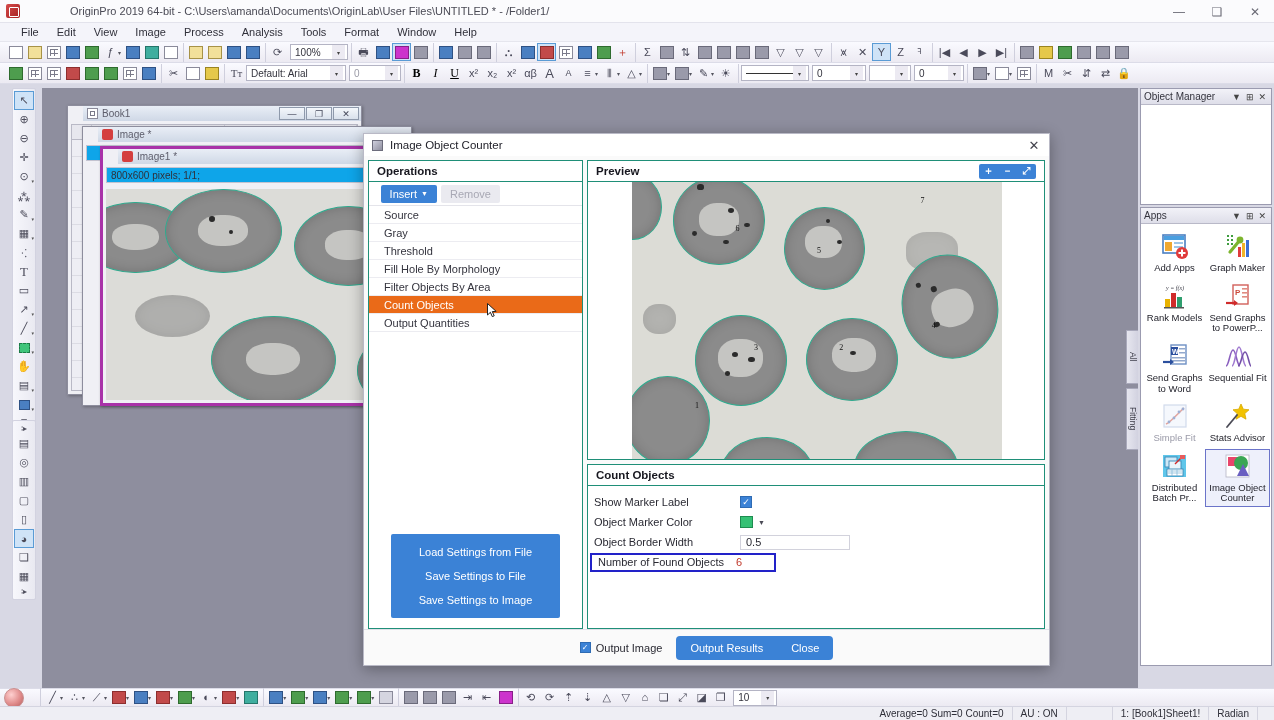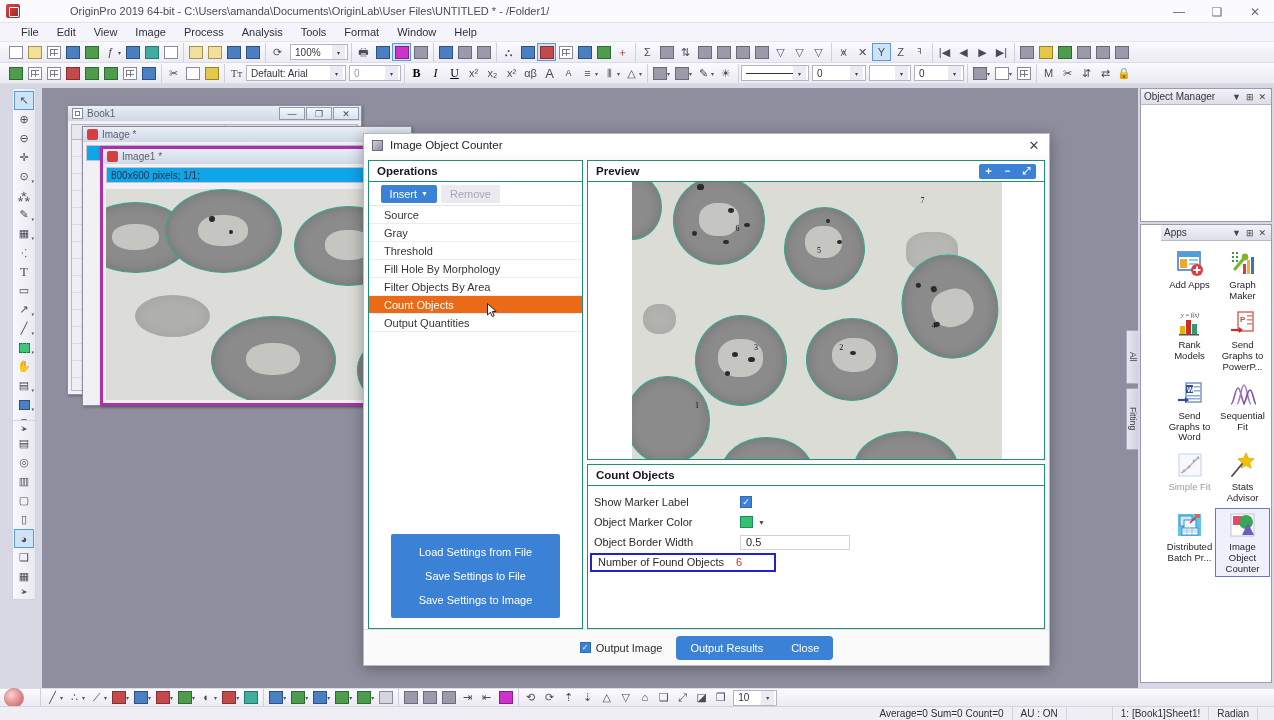--- a/index.html
+++ b/index.html
@@ -99,21 +99,21 @@
 
   
   .workspace {
     position: absolute; left: 42px; top: 88px; right: 136px; bottom: 32px;
     background: #8e8e9e;
   }
   
   .mdi { position: absolute; background: #f0f0f5; border: 1px solid #8d8d9d;
          box-shadow: 1px 1px 3px rgba(0,0,0,.28); }
   .mdi-title { height: 15px; display:flex; align-items:center; padding: 0 2px;
-               background: linear-gradient(180deg,#e9eef6,#cfd8e6); font-size: 10px; color:#5d5d6b; }
+               background: linear-gradient(180deg,#e9eef6,#cfd8e6); font-size: 10px; color:#5d5d6b;margin-left:15px; }
   .mdi-title .ttl-icon { width: 11px; height: 11px; margin: 0 4px 0 2px; }
   .mdi-btns { margin-left: auto; display: flex; }
   .mdi-btn { width: 26px; height: 13px; margin-left: 1px; border: 1px solid #8e99ab;
              background: linear-gradient(180deg,#f4f7fb,#d9e1ec);
              font-size: 9px; display:flex; align-items:center; justify-content:center; color:#44485a; }
 
   #book1 { left: 25px; top: 17px; width: 295px; height: 290px; }
   #image0 { left: 40px; top: 38px; width: 330px; height: 280px; }
   #image1 { left: 58px; top: 58px; width: 430px; height: 260px;
             border: 3px solid #a832a8; }
@@ -144,23 +144,23 @@
             font-family:"Liberation Serif", serif; }
 
   
   .rightdock { position:absolute; right:0; top:88px; width:136px; bottom:32px; }
   .panel { background:#fff; border:1px solid #9b9bb0; margin:0 2px 2px 2px; }
   .panel-hdr { height:16px; background: linear-gradient(180deg,#f2f2f8,#dedee9);
                display:flex; align-items:center; padding:0 3px; font-size:10px; color:#33333d;
                border-bottom:1px solid #b9b9c8; }
   .panel-hdr .tools { margin-left:auto; display:flex; gap:5px; padding-right:2px; }
   .panel-hdr .tools span { font-size:9px; color:#444; }
-  #objmgr { height: 134px; }
+  #objmgr { height: 117px; }
   #objmgr .body { background:#fff; height: calc(100% - 16px); }
-  #appspanel { height: calc(100% - 141px); padding-left: 20px; }
+  #appspanel { height: calc(100% - 141px); }
   .appsgrid { display:grid; grid-template-columns:1fr 1fr; padding:6px 2px; gap:4px 0; }
   .appitem { display:flex; flex-direction:column; align-items:center; text-align:center;
              font-size:9.5px; color:#23232c; line-height:1.12; padding:2px 1px; }
   .appitem .aicon { width:28px; height:28px; margin-bottom:3px; position:relative; }
   .appitem.selected { outline:1.5px solid #6b74c9; background:#eef0fb; }
   .appitem.dim { color:#9a9aa8; }
   .appitem.dim .aicon { opacity:.45; }
 
   
   .sidetab { position:absolute; right:136px; width:12px;

